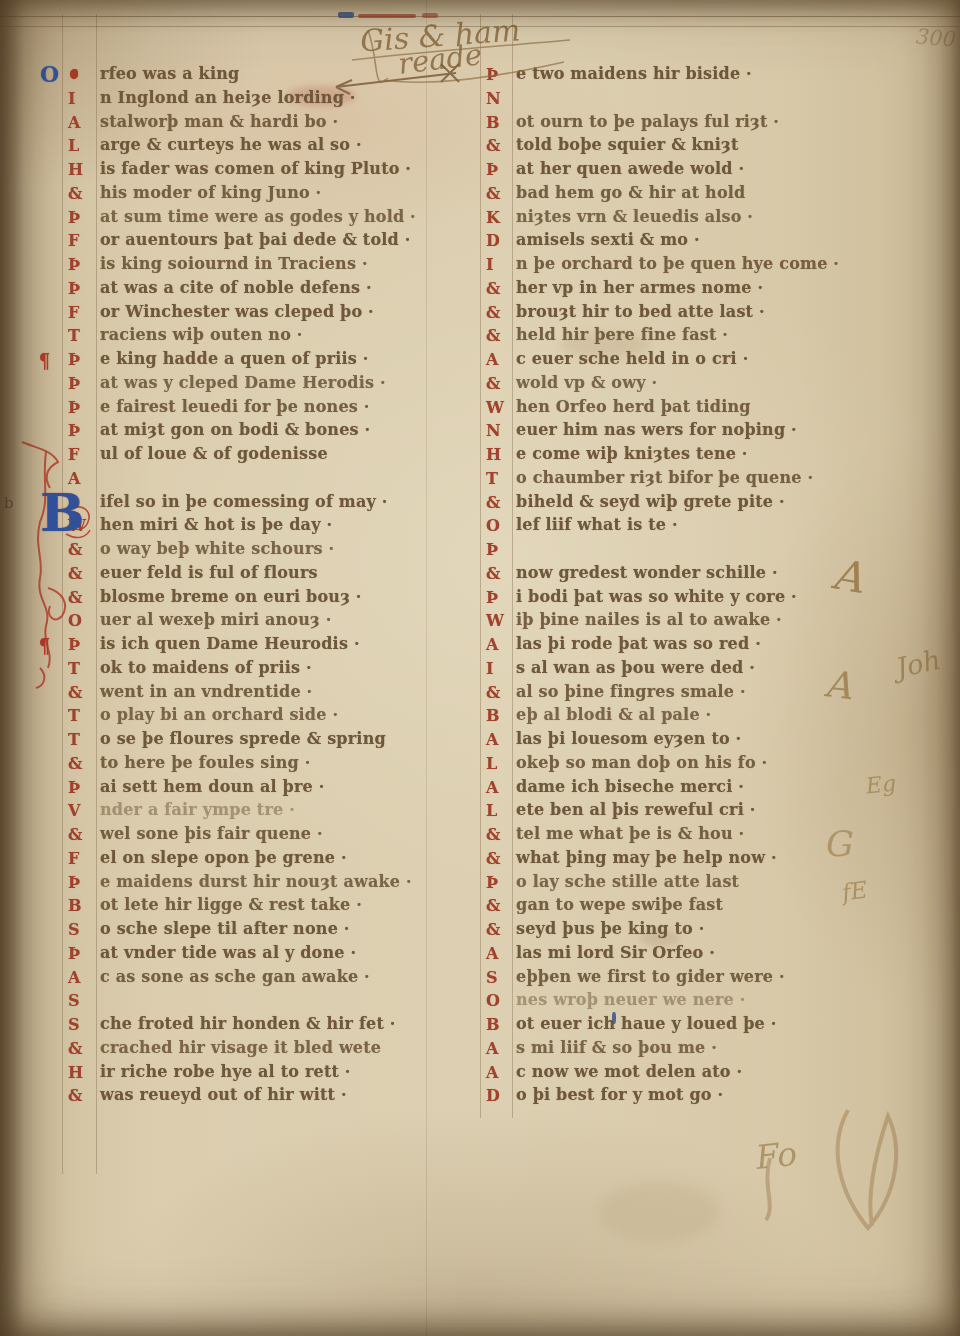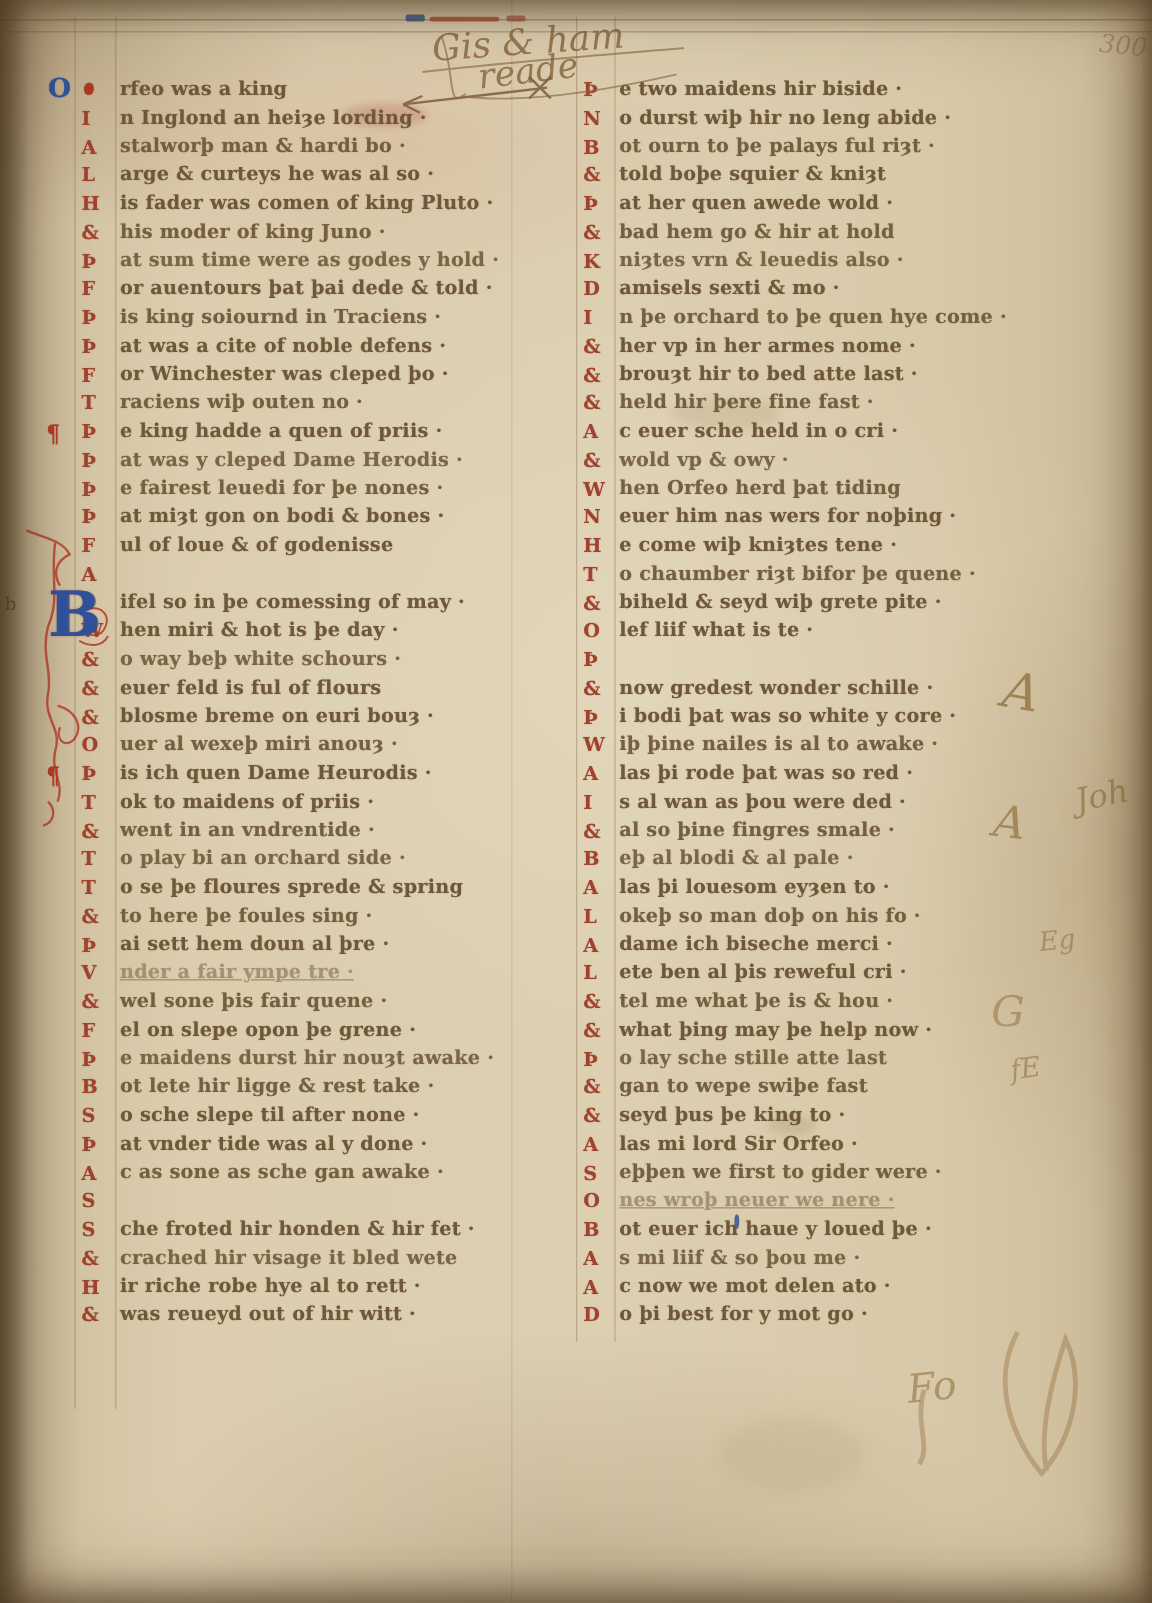--- a/index.html
+++ b/index.html
@@ -25,21 +25,21 @@
   .col{position:absolute;top:64px;}
   .col-left{left:66px;width:356px;}
   .col-right{left:484px;width:406px;}
   .ms-line{position:relative;height:23.75px;padding-left:34px;box-sizing:border-box;
     white-space:nowrap;display:flex;align-items:baseline;}
   .col-right .ms-line{padding-left:32px;}
   .linetext{font-size:16px;font-weight:700;letter-spacing:.2px;color:#6e573a;
     text-shadow:0 0 1px rgba(104,82,52,.45);}
   .ms-line:nth-child(3n) .linetext{opacity:.93;}
   .ms-line:nth-child(7n) .linetext{opacity:.88;}
-  .ms-line.faded .linetext{opacity:.5;text-decoration:underline;}
+  .ms-line.faded .linetext{opacity:.5;}
   .initial{position:absolute;left:2px;top:1px;width:22px;font-size:16px;font-weight:700;
     color:#a0422d;text-shadow:0 0 1px rgba(150,55,35,.4);}
   .initial-blue{left:-26px;top:-3px;font-size:22px;color:#31539a;text-shadow:0 0 1px rgba(40,60,120,.5);}
   .initial-blue::after{content:"";position:absolute;left:30px;top:8px;width:8px;height:10px;
     background:#a83a26;border-radius:55% 45% 50% 50%;box-shadow:0 0 1px rgba(150,50,30,.8);}
   .initial-large{left:-26px;top:-4px;width:70px;font-size:52px;line-height:50px;color:#30519a;
     text-shadow:1px 0 0 rgba(35,60,120,.6),0 0 2px rgba(150,50,35,.45);z-index:2;}
   .paraph{position:absolute;left:-28px;top:0;font-size:20px;font-weight:700;color:#b23a27;
     transform:scaleX(.9);text-shadow:0 0 1px rgba(160,50,30,.5);}
   
@@ -264,21 +264,20 @@
         <span class="linetext">was reueyd out of hir witt ·</span>
       </div>
     </div>
   <div class="col col-right">
       <div class="ms-line">
         <span class="initial">Þ</span>
         <span class="linetext">e two maidens hir biside ·</span>
       </div>
       <div class="ms-line">
         <span class="initial">N</span>
-        <span class="linetext">o durst wiþ hir no leng abide ·</span>
       </div>
       <div class="ms-line">
         <span class="initial">B</span>
         <span class="linetext">ot ourn to þe palays ful riȝt ·</span>
       </div>
       <div class="ms-line">
         <span class="initial">&amp;</span>
         <span class="linetext">told boþe squier &amp; kniȝt</span>
       </div>
       <div class="ms-line">

